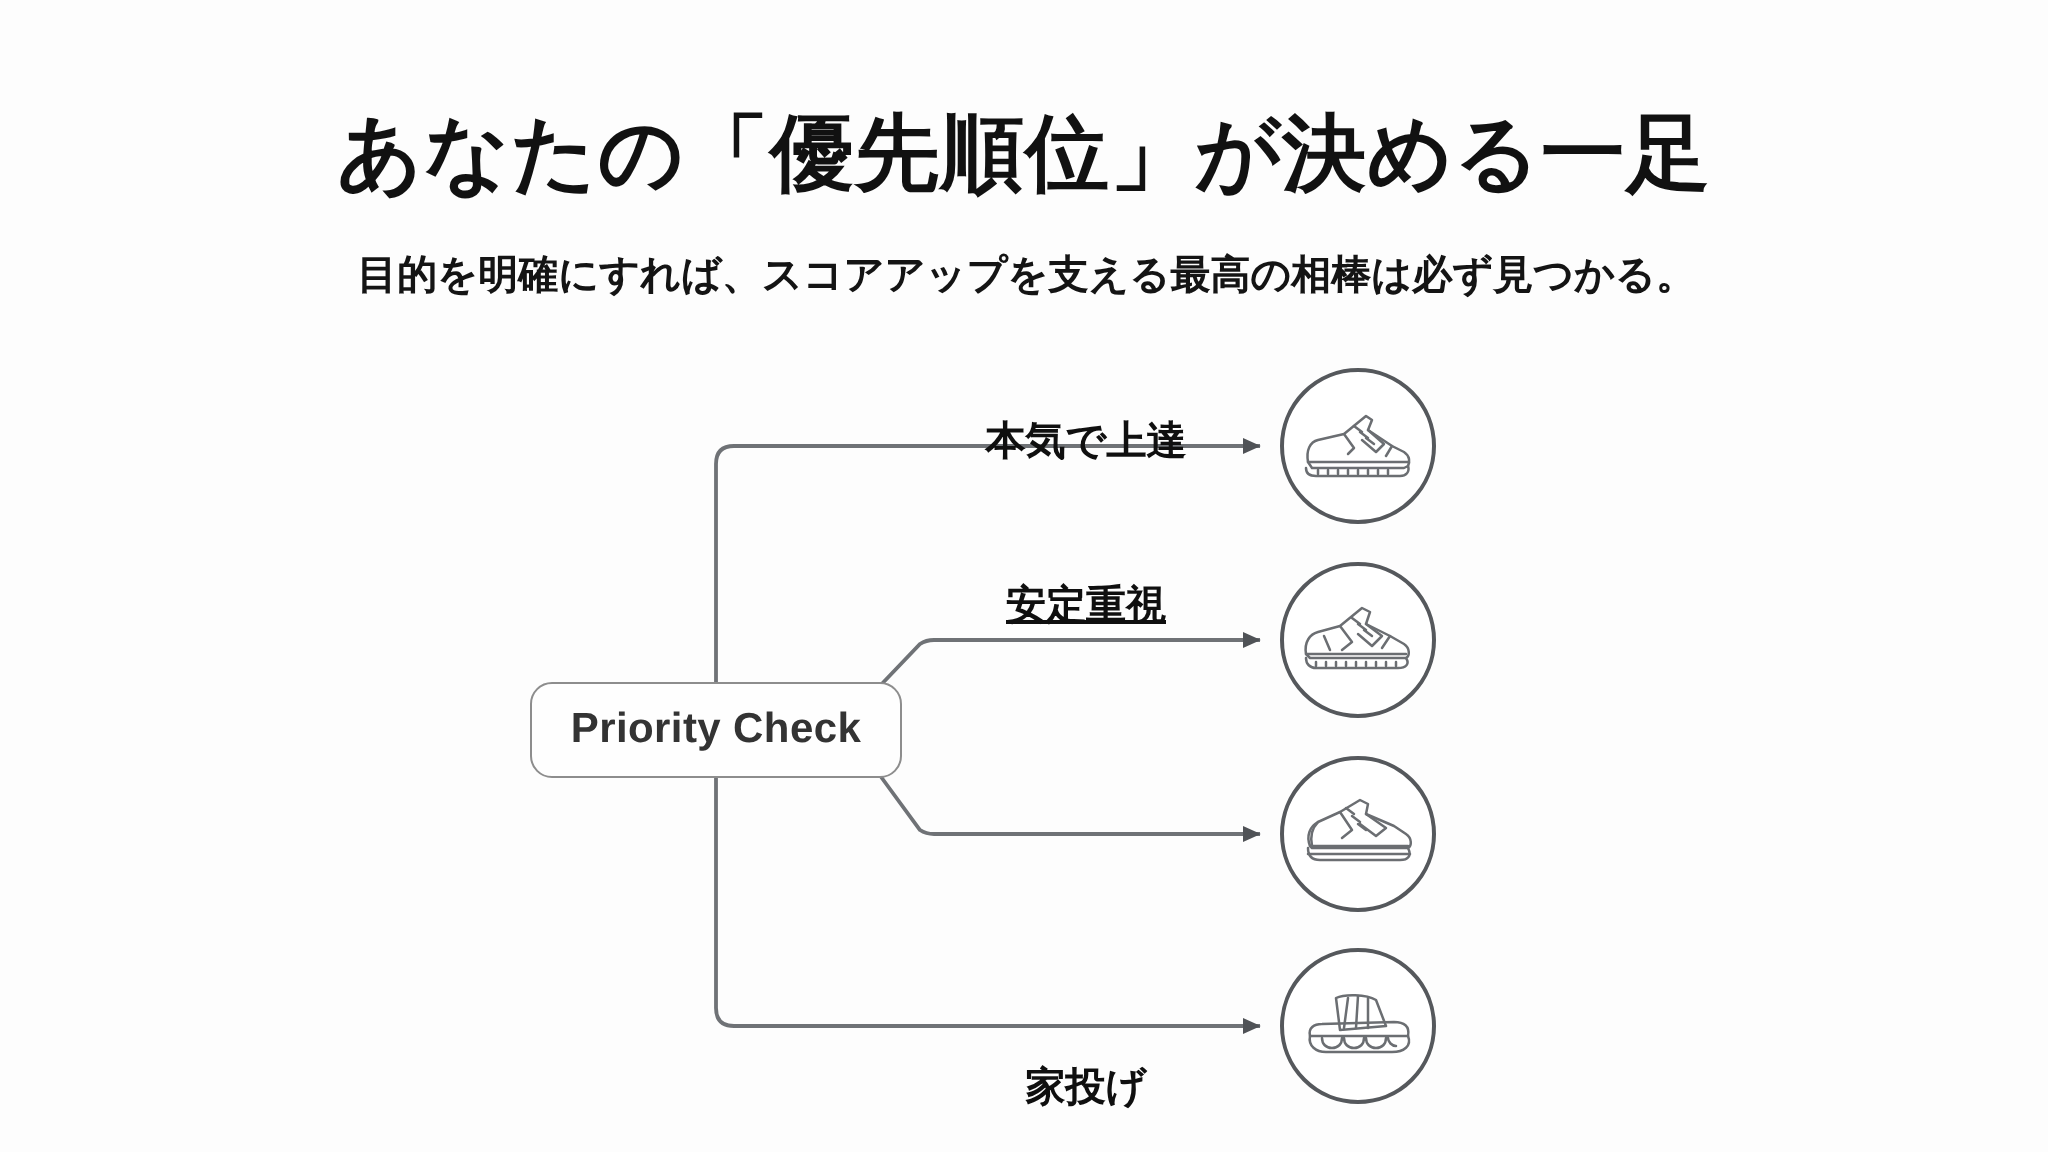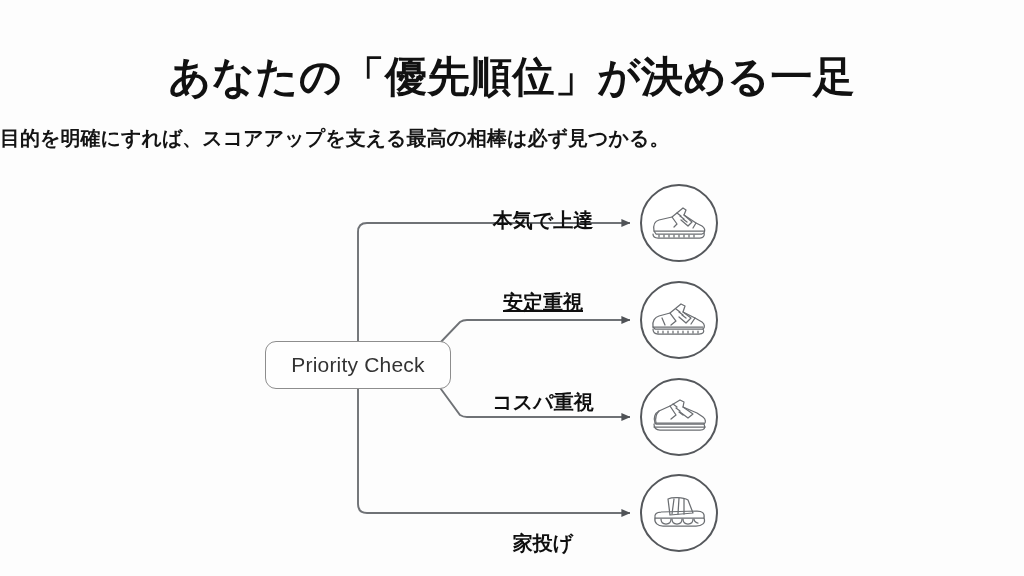--- a/index.html
+++ b/index.html
@@ -37,21 +37,21 @@
     letter-spacing: 0.5px;
     color: #111111;
     line-height: 1.12;
     white-space: nowrap;
   }
   #subtitle {
     position: absolute;
     left: 0;
     top: 126px;
     width: 848px;
-    text-align: left;
+    text-align: right;
     font-size: 20px;
     font-weight: 700;
     color: #141414;
     line-height: 1.2;
     white-space: nowrap;
   }
 
   
   #diagram {
     position: absolute;
@@ -78,21 +78,21 @@
     box-sizing: border-box;
     border: 1.6px solid #8d8d8d;
     border-radius: 11px;
     background: #fefefe;
     display: flex;
     align-items: center;
     justify-content: center;
   }
   #root-node-label {
     font-size: 21px;
-    font-weight: 400;
+    font-weight: 700;
     color: #333333;
     letter-spacing: 0.2px;
     white-space: nowrap;
   }
 
   
   .branch-label {
     position: absolute;
     font-size: 20px;
     font-weight: 700;
@@ -146,21 +146,20 @@
 
       <path d="M438,385 L460,415 Q463,417 467,417 L630,417" fill="none" stroke="#6f7276" stroke-width="1.9" stroke-linecap="butt" marker-end="url(#arrowhead)"></path>
     </svg>
 
     <div id="root-node">
       <span id="root-node-label">Priority Check</span>
     </div>
 
     <div class="branch-label" style="left:543px; top:192px;margin-top:15px;">本気で上達</div>
     <div class="branch-label" style="left:543px; top:289px;text-decoration:underline;">安定重視</div>
-    <div class="branch-label" style="left:543px; top:389px;">コスパ重視</div>
     <div class="branch-label" style="left:543px; top:498px;margin-top:32px;">家投げ</div>
 
     <div class="icon-circle" style="left:640px; top:184px;">
       <svg width="58" height="40" viewBox="0 0 58 40">
         <g fill="none" stroke="#6b6e72" stroke-width="1.25" stroke-linecap="round" stroke-linejoin="round">
           <path d="M4,28 C3,22 5,18 9,17 L22,14 L33,5 L36,7 L34,12 L46,20 L52,23 C55,25 55,28 54,30 L52,31 L6,31 Z"></path>
           <path d="M4,28 L54,28"></path>
           <path d="M3,31 C3,34 5,35 8,35 L50,35 C53,35 55,33 54,30"></path>
           <path d="M22,14 L27,21 L24,24"></path>
           <path d="M27,10 L31,13 M30,13 L34,16 M33,16 L37,19"></path>

